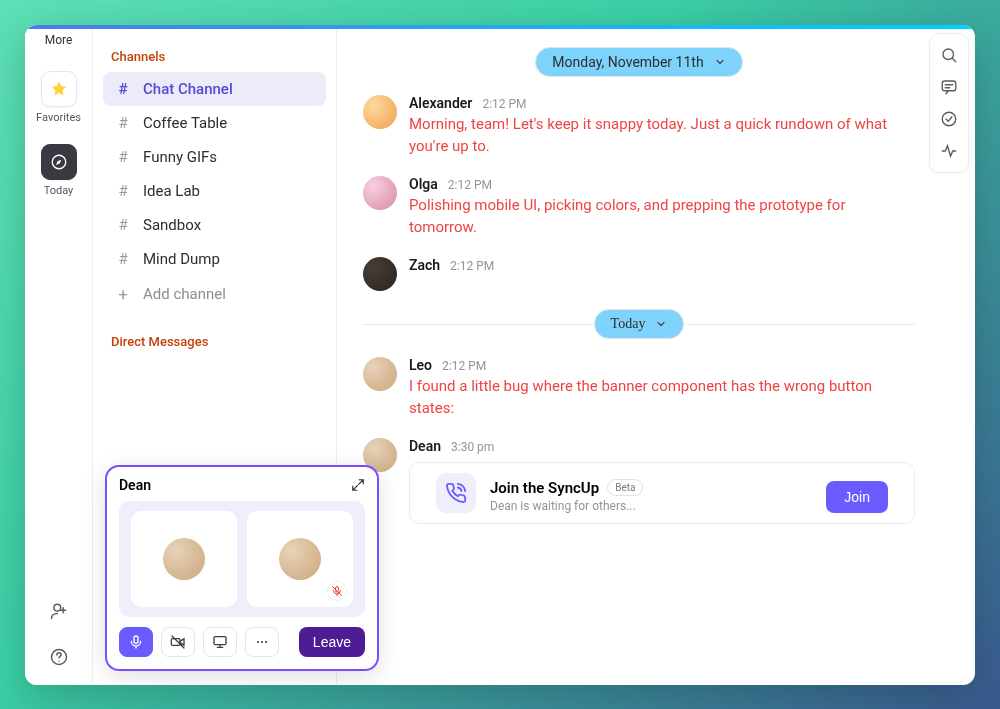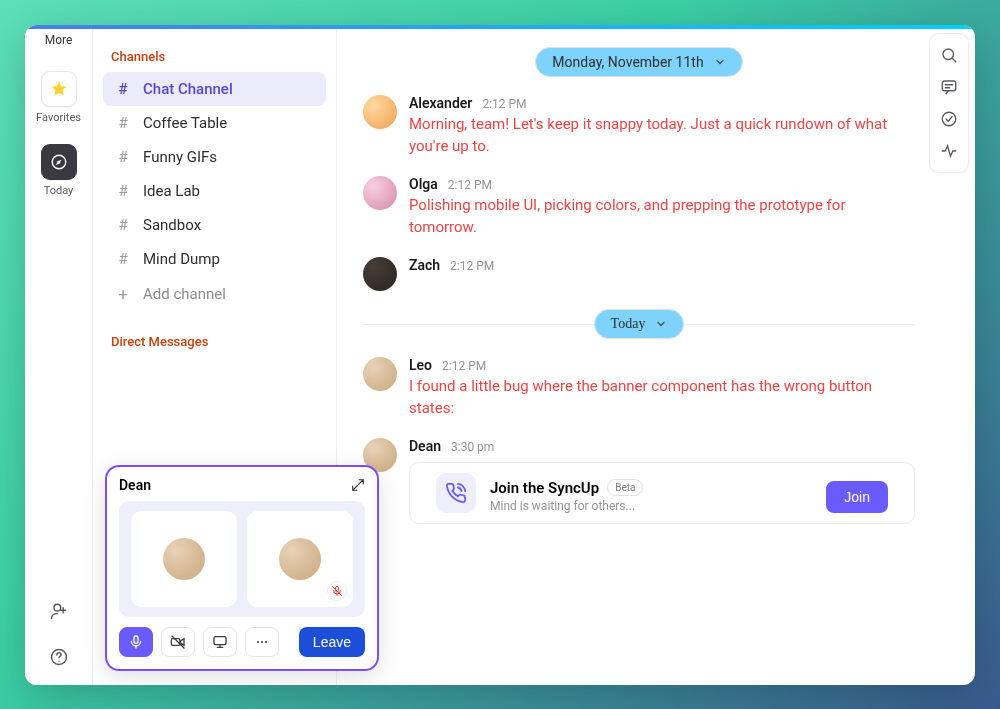--- a/index.html
+++ b/index.html
@@ -107,21 +107,21 @@
   }
   .cw-head{ display:flex; align-items:center; justify-content:space-between; margin-bottom:8px;}
   .cw-head .t{ font-weight:600; font-size:14px;}
   .cw-grid{ background:#efeffb; border-radius:10px; padding:10px; display:flex; gap:10px; justify-content:center;}
   .tile{ width:106px; height:96px; background:#fff; border-radius:10px; display:flex; align-items:center; justify-content:center; position:relative;}
   .tile .avatar{ width:42px; height:42px;}
   .tile .muted{ position:absolute; right:6px; bottom:6px; width:20px;height:20px;border-radius:50%;background:#fff;border:1px solid #eee;display:flex;align-items:center;justify-content:center;}
   .cw-tools{ display:flex; align-items:center; gap:8px; margin-top:10px;}
   .tool{ width:34px; height:30px; border-radius:8px; background:#fff; border:1px solid #e6e6ea; display:flex; align-items:center; justify-content:center; color:#3e3f44; cursor:pointer;}
   .tool.primary{ background:#6a5bff; border-color:#6a5bff; color:#fff;}
-  .leave{ margin-left:auto; background:#1d4ed8; color:#fff; border:none; padding:7px 14px; border-radius:8px; font-size:14px; font-weight:500; cursor:pointer;}
+  .leave{ margin-left:auto; background:#4c1d95; color:#fff; border:none; padding:7px 14px; border-radius:8px; font-size:14px; font-weight:500; cursor:pointer;}
 
   
   .av-1{ background: radial-gradient(circle at 30% 30%, #ffd9a0, #f0a050);}
   .av-2{ background: radial-gradient(circle at 30% 30%, #f7cfe0, #d88aa5);}
   .av-3{ background: radial-gradient(circle at 30% 30%, #463d36, #2a241f);}
   .av-4{ background: radial-gradient(circle at 30% 30%, #e8d2b8, #c9a77c);}
   .av-5{ background: radial-gradient(circle at 30% 30%, #e8d2b8, #c9a77c);}
   .av-6{ background: radial-gradient(circle at 30% 30%, #b2d6f5, #6aa3d6);}
 
   svg { display:block;}
@@ -308,21 +308,21 @@
               <svg width="22" height="22" viewBox="0 0 24 24" fill="none" stroke="#6a5bff" stroke-width="2" stroke-linecap="round">
                   <path d="M22 16.9v3a2 2 0 01-2.2 2 19.8 19.8 0 01-8.6-3.1 19.5 19.5 0 01-6-6A19.8 19.8 0 012.1 4.2 2 2 0 014.1 2h3a2 2 0 012 1.7c.1.9.3 1.8.6 2.6a2 2 0 01-.5 2.1L8 9.6a16 16 0 006 6l1.2-1.2a2 2 0 012.1-.5c.8.3 1.7.5 2.6.6a2 2 0 011.7 2z"></path>
                   <path d="M14 6a5 5 0 014 4M14 2a9 9 0 018 8"></path>
                 </svg>
             </div>
             <div class="info">
               <div class="call-title">
                 <span class="cname">Join the SyncUp</span>
                 <span class="beta">Beta</span>
               </div>
-              <div class="sub">Mind is waiting for others...</div>
+              <div class="sub">Dean is waiting for others...</div>
             </div>
             <button class="join-btn">Join</button>
           </div>
         </div>
       </div>
 
     </div>
   </div>
 
   <div class="call-widget">

